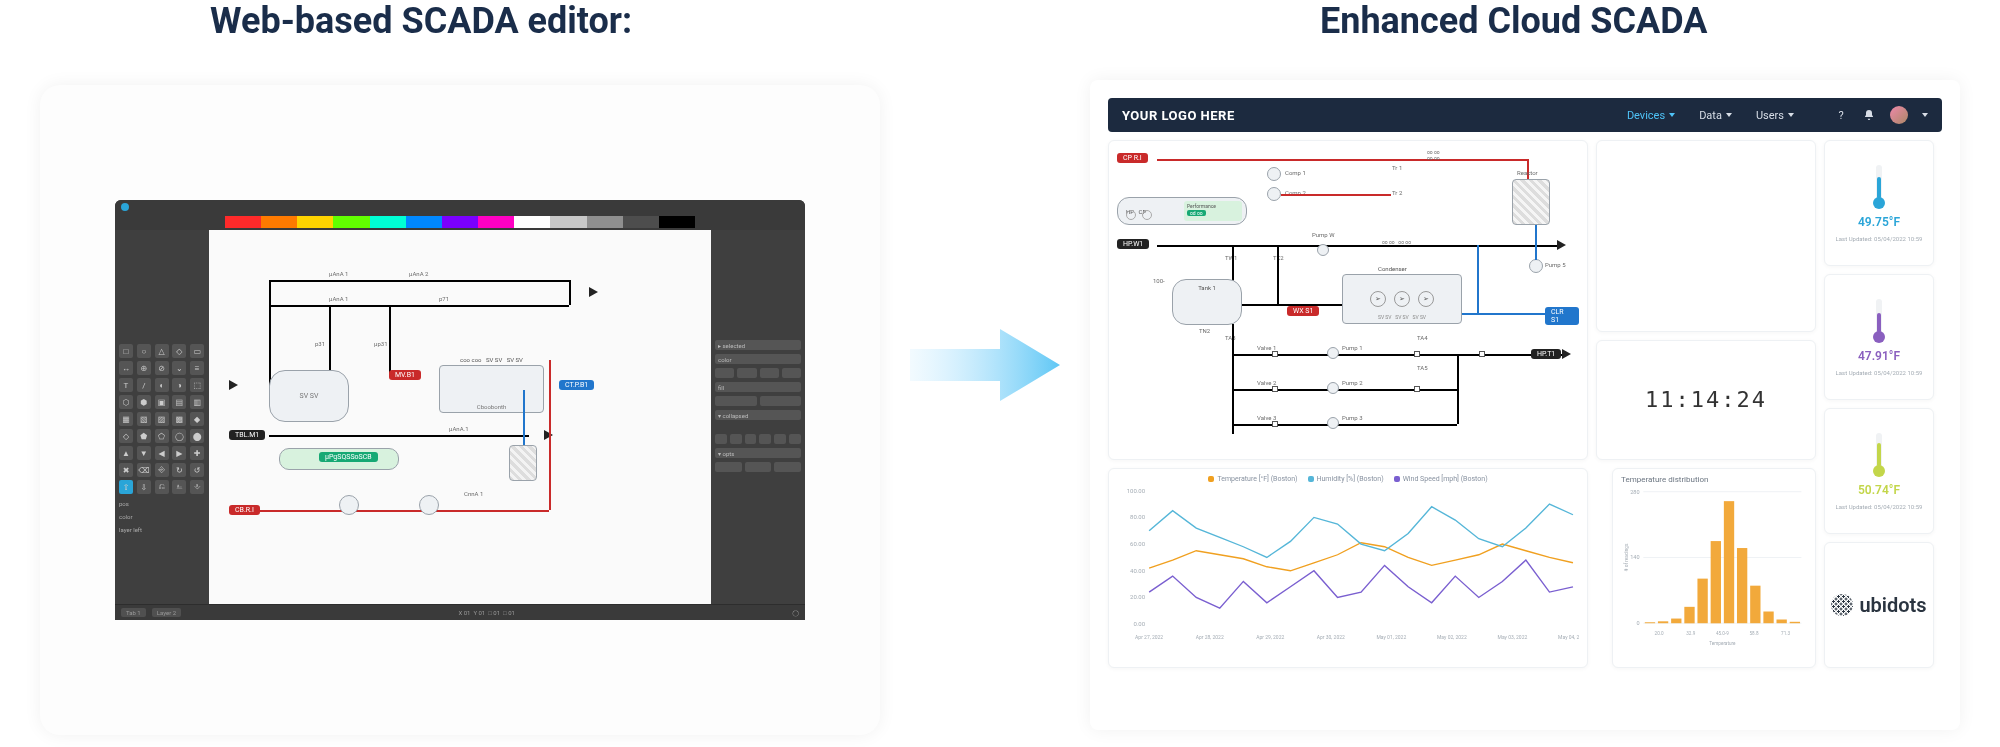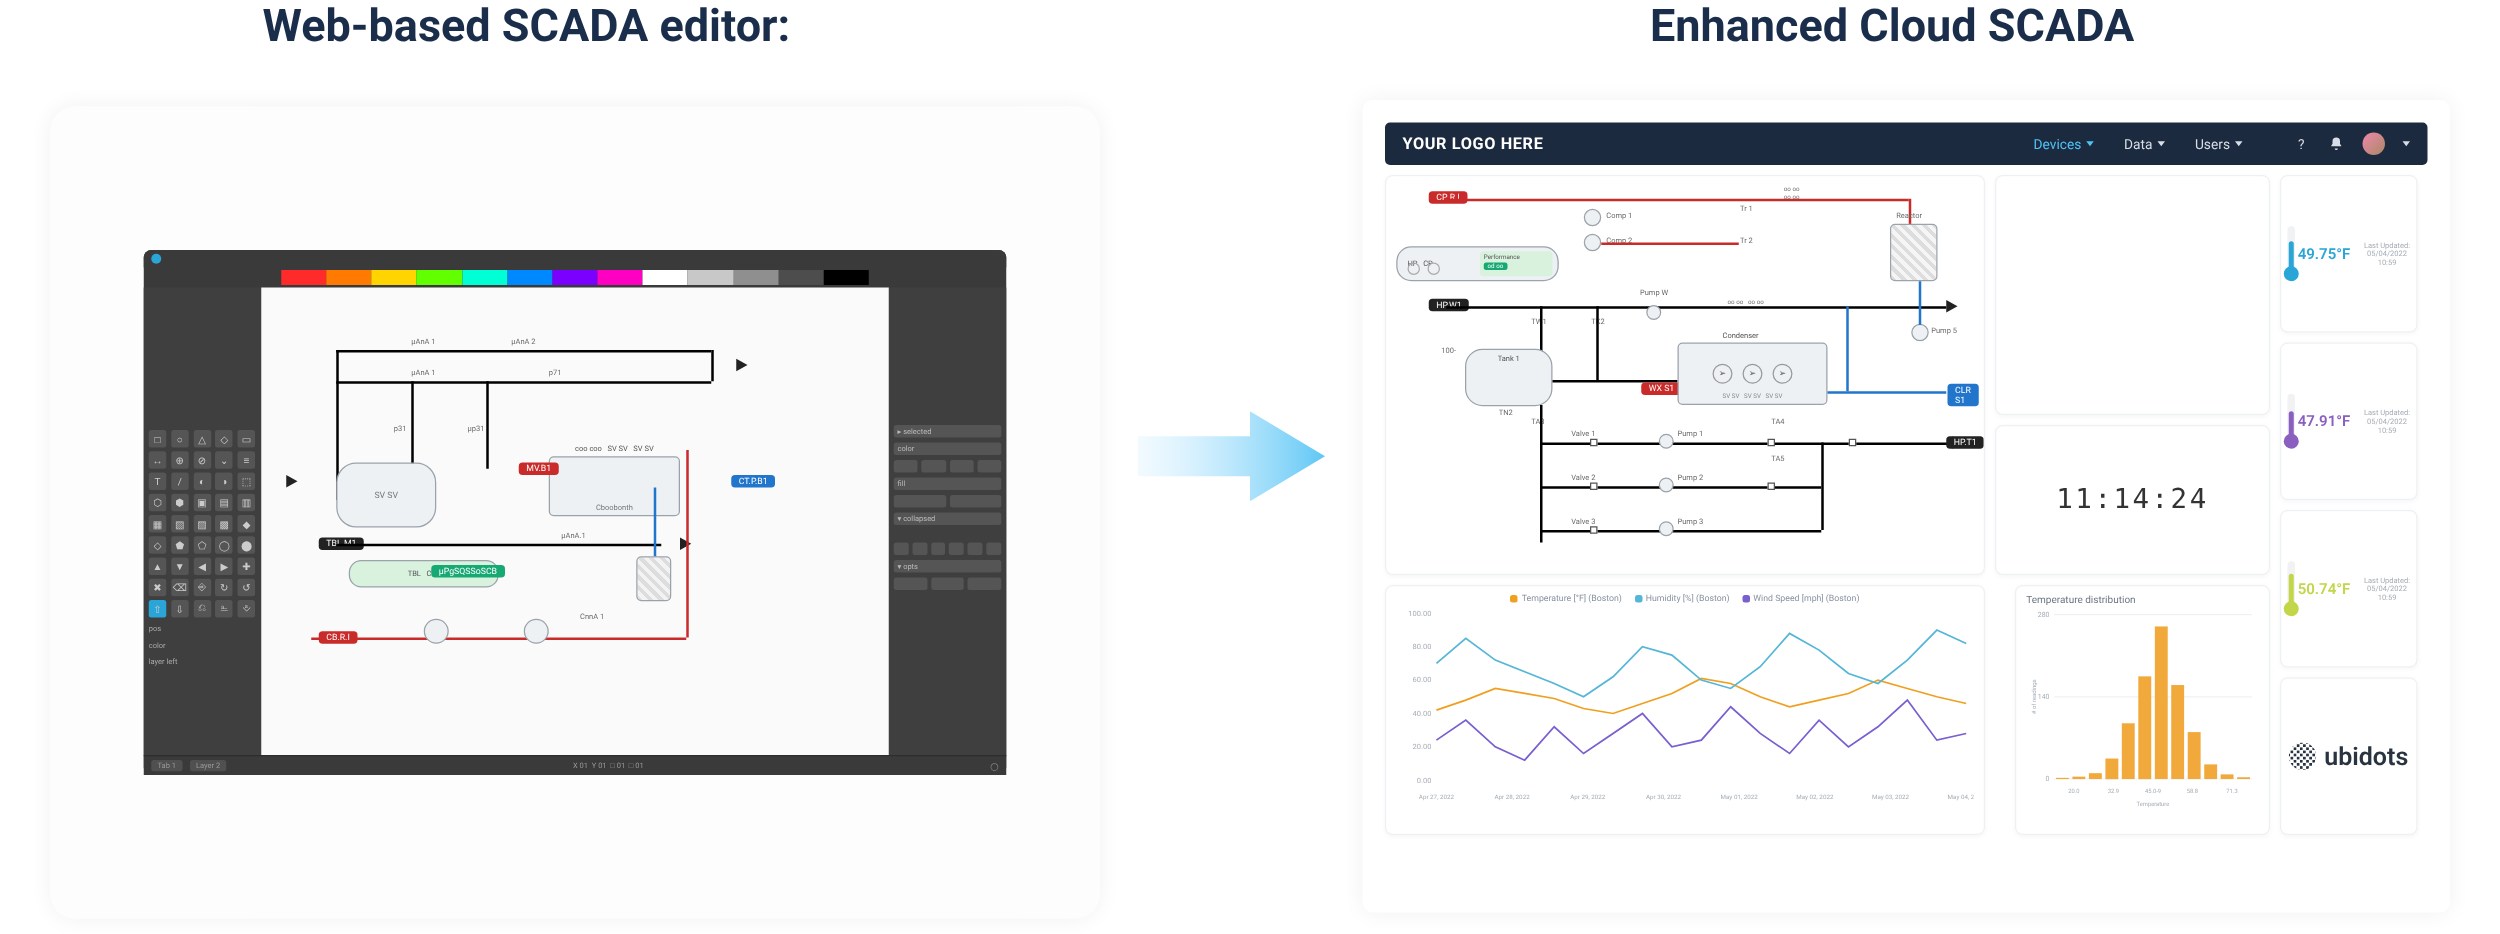--- a/index.html
+++ b/index.html
@@ -170,21 +170,21 @@
   }
   .scada-card { grid-column:1; grid-row:1; }
   .photo { flex:1.4; background: linear-gradient(180deg,#cfd6da 0%, #a6aeb3 50%, #d6d8d8 100%); position:relative; border-radius:6px 6px 0 0;}
   .photo::after{ content:""; position:absolute; inset:0;
     background:
       repeating-linear-gradient(90deg, rgba(255,255,255,0.05) 0 2px, transparent 2px 6px),
       radial-gradient(circle at 30% 25%, rgba(255,255,255,0.15), transparent 40%);
   }
   .clock-card { flex:1; display:flex;align-items:center;justify-content:center; font-family: monospace; font-size:22px; letter-spacing:2px; color:#333;}
   .temp-col { grid-column:3; grid-row:1 / span 2; display:grid; grid-template-rows: repeat(4, 1fr); gap:8px; }
-  .temp-card { display:flex;flex-direction:row;align-items:center;justify-content:center; gap:6px;}
+  .temp-card { display:flex;flex-direction:column;align-items:center;justify-content:center; gap:6px;}
   .therm { width:16px; height:44px; position:relative; }
   .therm .tube { position:absolute; left:5px; top:0; width:6px; height:36px; background:#f0f2f4; border-radius:3px;}
   .therm .bulb { position:absolute; left:2px; bottom:0; width:12px; height:12px; border-radius:50%;}
   .therm .fill { position:absolute; left:6px; bottom:10px; width:4px; border-radius:2px;}
   .temp-val { font-size:12px; font-weight:600; }
   .temp-sub { font-size:6px; color:#a5adb5; text-align:center; padding: 0 4px;}
   .brand-card { display:flex;align-items:center;justify-content:center; gap:6px; font-weight:600; color:#2a3440; font-size:20px;}
   .brand-dots {
     width:22px;height:22px; position:relative;
     background:
@@ -204,21 +204,21 @@
   svg.line-svg, svg.bar-svg { width:100%; height:100%; }
 
   
   .scada-inner { position:absolute; inset:8px; }
   .pipe { position:absolute; background:#000; }
   .pipe.red { background:#c92a2a; }
   .pipe.blue { background:#2176cc; }
   .pipe.h { height:1.5px; }
   .pipe.v { width:1.5px; }
   .box { position:absolute; border:1px solid #9aa2aa; background:#eef1f4; border-radius:4px; font-size:6px; color:#555; display:flex;align-items:center;justify-content:center;}
-  .tag { position:absolute; padding:1px 6px; font-size:7px; color:#fff; border-radius:3px;margin-left:26px; }
+  .tag { position:absolute; padding:1px 6px; font-size:7px; color:#fff; border-radius:3px; }
   .tag.red{background:#c92a2a;} .tag.black{background:#222;} .tag.blue{background:#2176cc;} .tag.green{background:#17a974;}
   .lbl { position:absolute; font-size:6px; color:#6b6b6b; white-space:nowrap;}
   .node { position:absolute; width:6px;height:6px; background:#fff; border:1px solid #555; transform:translate(-50%,-50%);}
   .triangle-r {
     position:absolute; width:0;height:0;
     border-top:5px solid transparent;border-bottom:5px solid transparent;border-left:9px solid #222;
     transform:translateY(-50%);
   }
 </style>
 </head>
@@ -492,21 +492,21 @@
           <span style="position:absolute;top:-10px;left:35px;font-size:6px;">Condenser</span>
           <div style="display:flex;gap:8px;">
             <div style="width:16px;height:16px;border:1px solid #999;border-radius:50%;display:flex;align-items:center;justify-content:center;font-size:7px;">➢</div>
             <div style="width:16px;height:16px;border:1px solid #999;border-radius:50%;display:flex;align-items:center;justify-content:center;font-size:7px;">➢</div>
             <div style="width:16px;height:16px;border:1px solid #999;border-radius:50%;display:flex;align-items:center;justify-content:center;font-size:7px;">➢</div>
           </div>
           <div style="position:absolute;bottom:3px;font-size:5px;color:#888;">SV SV &nbsp; SV SV &nbsp; SV SV</div>
         </div>
         <div class="pipe v blue" style="left:360px;top:96px;height:68px;"></div>
         <div class="pipe h blue" style="left:345px;top:164px;width:95px;"></div>
-        <div class="tag blue" style="left:415px;top:158px;">CLR S1</div>
+        <div class="tag blue" style="left:428px;top:158px;">CLR S1</div>
         <div class="box" style="left:412px;top:110px;width:14px;height:14px;border-radius:50%;"></div>
         <div class="lbl" style="left:428px;top:112px;">Pump 5</div>
         <div class="pipe v blue" style="left:418px;top:76px;height:35px;"></div>
 
         <div class="lbl" style="left:108px;top:185px;">TA3</div>
         <div class="lbl" style="left:300px;top:185px;">TA4</div>
         <div class="lbl" style="left:300px;top:215px;">TA5</div>
         <div class="pipe v" style="left:115px;top:175px;height:110px;"></div>
         <div class="pipe h" style="left:115px;top:205px;width:330px;"></div>
         <div class="pipe h" style="left:115px;top:240px;width:225px;"></div>

